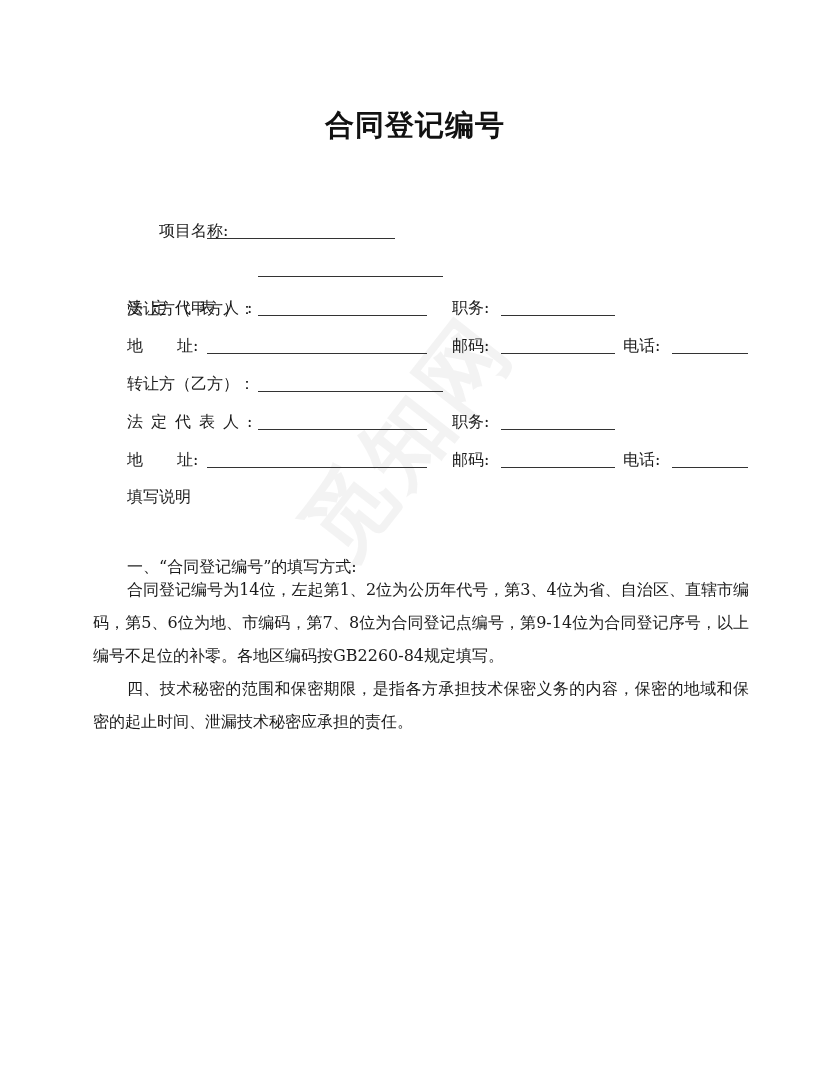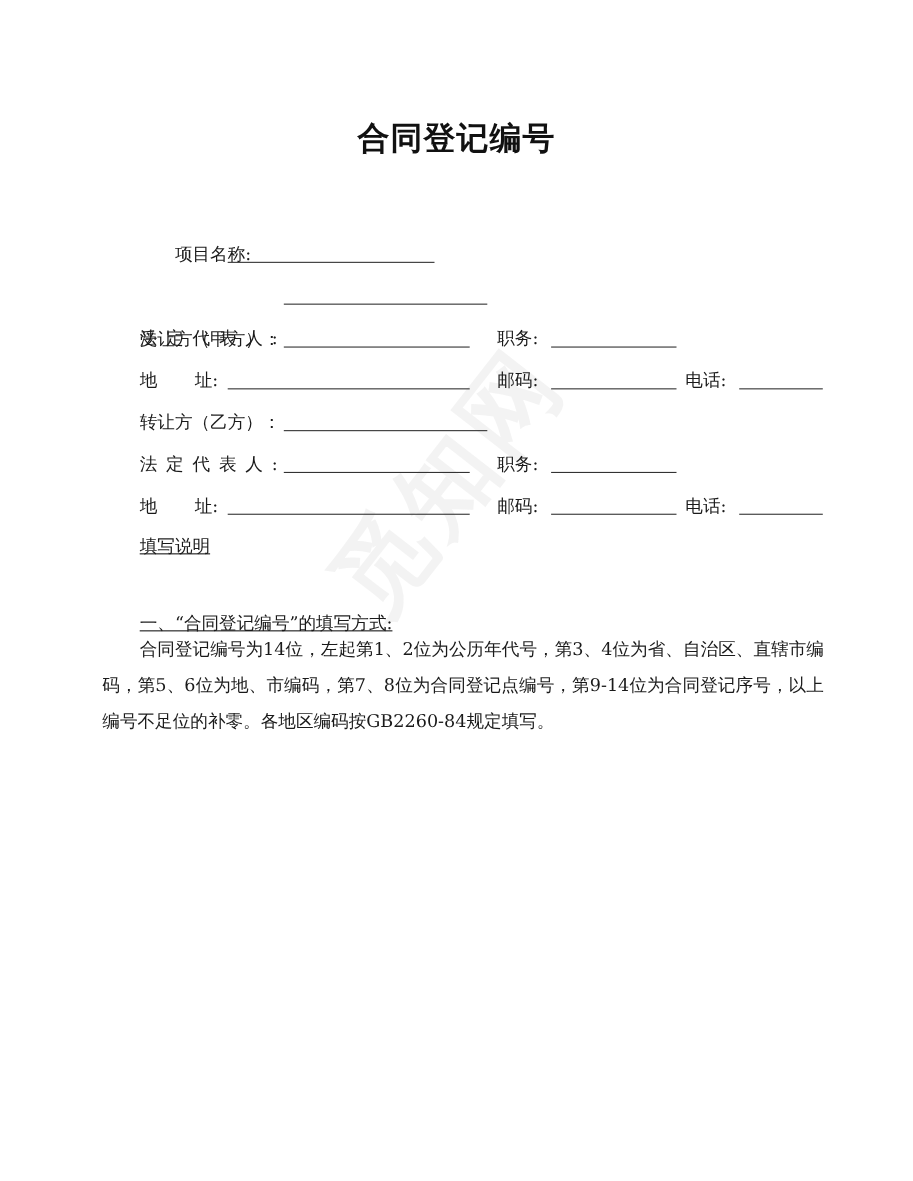--- a/index.html
+++ b/index.html
@@ -52,21 +52,21 @@
       width: 656px;
       font-size: 16px;
       line-height: 33px;
       margin-top: 17px;
     }
     .para {
       margin: 0 0 0 0;
       text-indent: 34px;
       text-align: justify;
     }
-    .plain { position: absolute; left: 127px; font-size: 16px; line-height: 26px; text-decoration: underline; }
+    .plain { position: absolute; left: 127px; font-size: 16px; line-height: 26px; }
     .watermark {
       position: absolute;
       left: 270px;
       top: 380px;
       font-size: 86px;
       font-weight: bold;
       color: rgba(200,200,200,0.22);
       transform: rotate(-52deg);
       transform-origin: center;
       letter-spacing: 6px;
@@ -130,15 +130,16 @@
     <span class="uline" style="left:374px;width:114px;"><span></span></span>
     <span class="abs" style="left:496px;">电话:</span>
     <span class="uline" style="left:545px;width:76px;"><span></span></span>
   </div>
 
   <div class="plain" style="top:484px;">填写说明</div>
   <div class="plain" style="top:522px;margin-top:32px;">一、“合同登记编号”的填写方式:</div>
 
   <div class="body-text" style="top:556px;">
     <p class="para">合同登记编号为14位，左起第1、2位为公历年代号，第3、4位为省、自治区、直辖市编码，第5、6位为地、市编码，第7、8位为合同登记点编号，第9-14位为合同登记序号，以上编号不足位的补零。各地区编码按GB2260-84规定填写。</p>
+    <p class="para">四、技术秘密的范围和保密期限，是指各方承担技术保密义务的内容，保密的地域和保密的起止时间、泄漏技术秘密应承担的责任。</p>
   </div>
 
 </div>
 
 </body></html>

